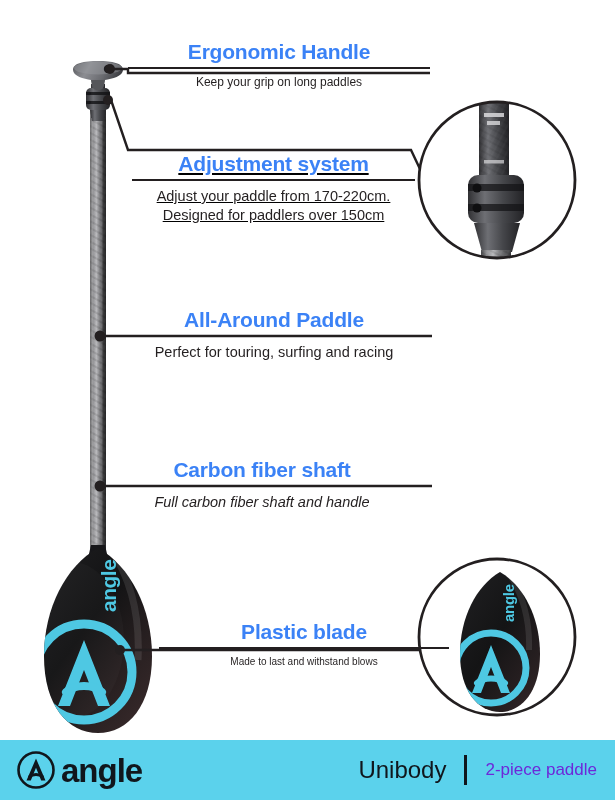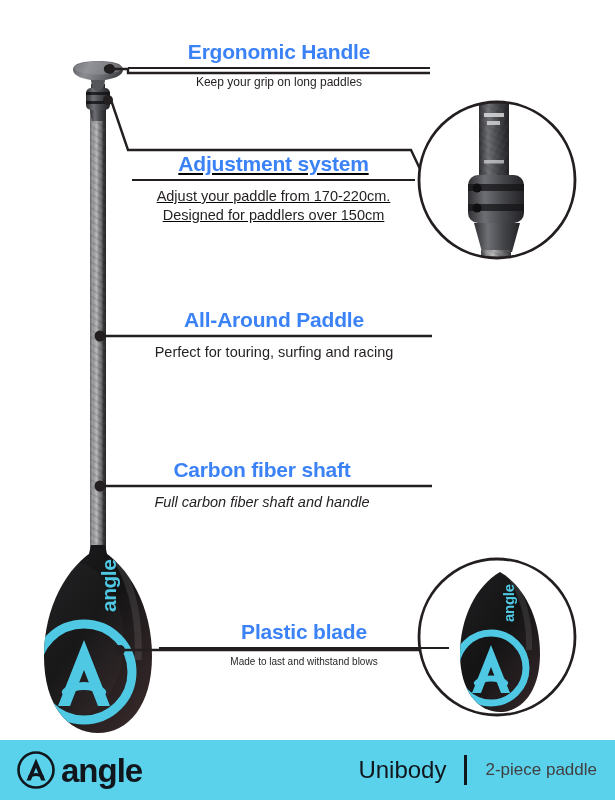--- a/index.html
+++ b/index.html
@@ -99,21 +99,21 @@
     color:#10161c;
     letter-spacing:0px;
   }
   #footer-right .sep {
     width:3px; height:30px;
     background:#10161c;
     margin:0 18px;
   }
   #footer-right .variant {
     font-size:17px;
-    color:#404040;
+    color:#6d28d9;
   }
 </style>
 </head>
 <body>
 
 <div id="stage">
 
   <svg id="product" viewBox="0 0 615 740">
     <defs>
       <linearGradient id="shaftGrad" x1="0" y1="0" x2="1" y2="0">

